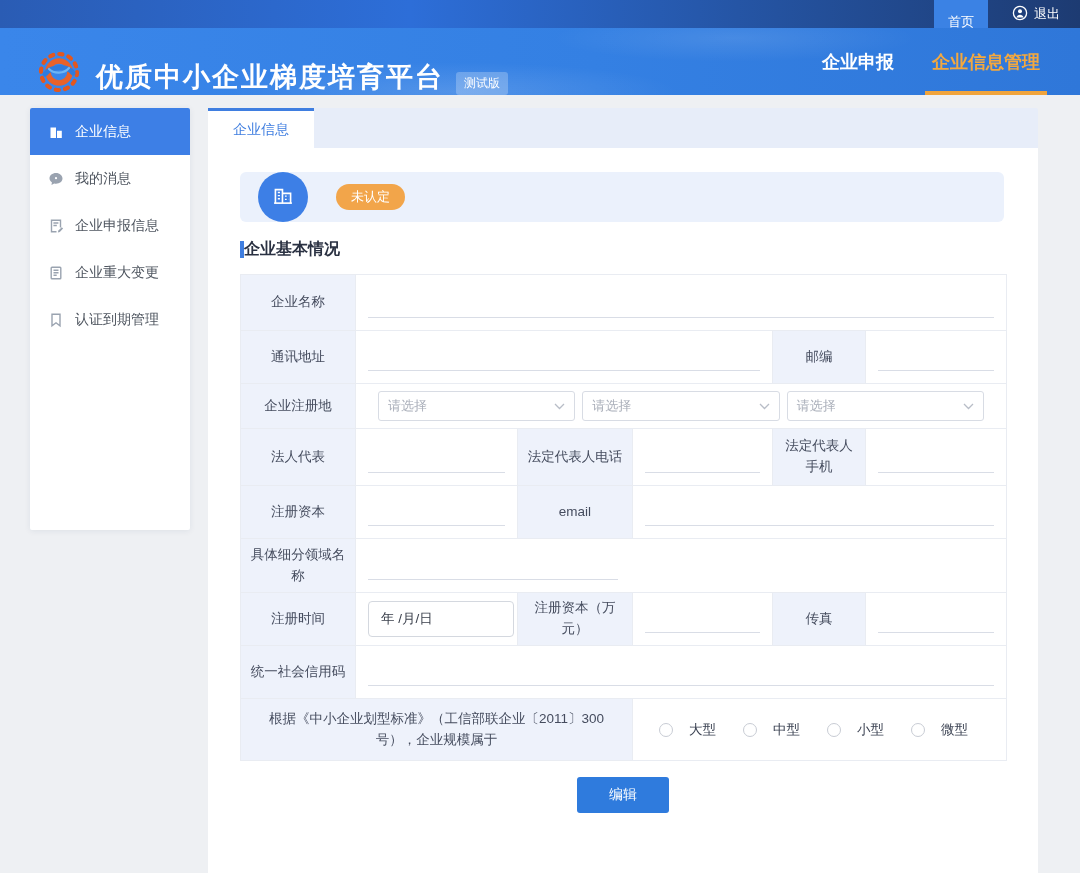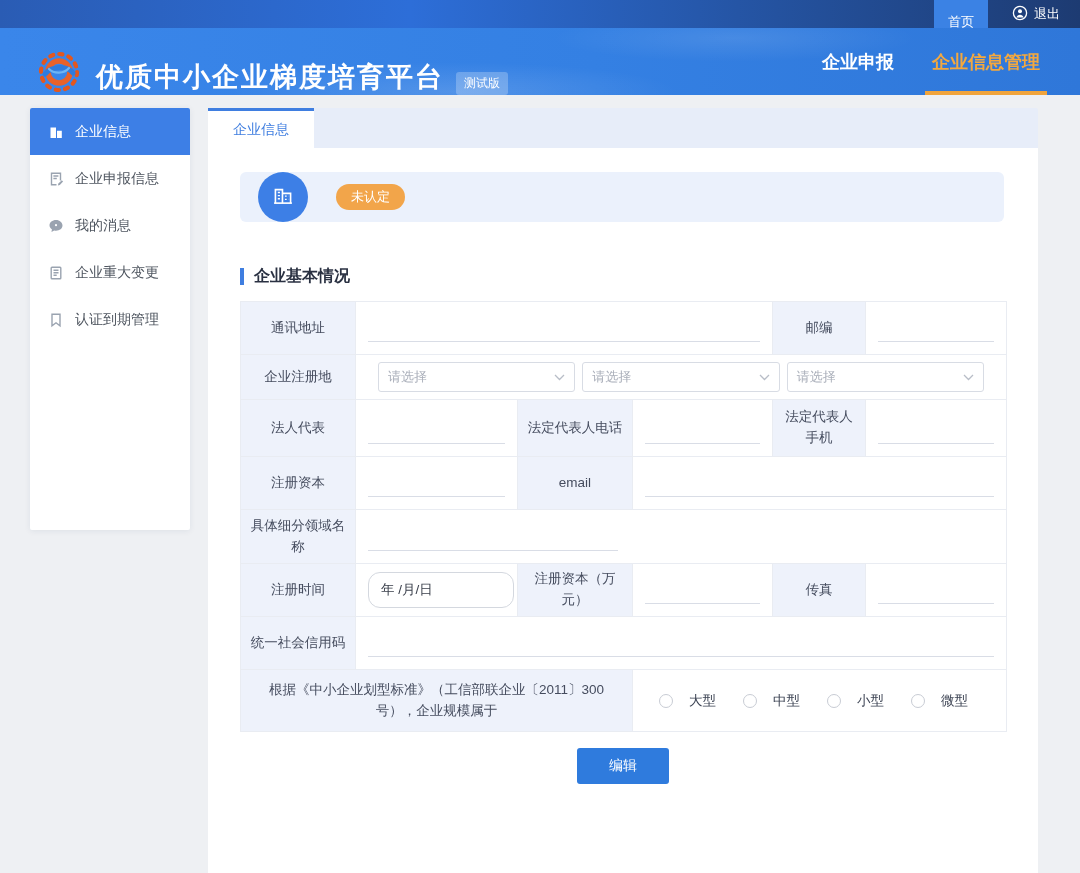--- a/index.html
+++ b/index.html
@@ -92,21 +92,21 @@
   }
   .banner-avatar {
     width: 50px; height: 50px; border-radius: 50%; background: #3d7fe6;
     display: flex; align-items: center; justify-content: center; flex: none;
   }
   .status-badge {
     background: #f2a54a; color: #fff; font-size: 13px;
     padding: 4px 15px; border-radius: 13px; white-space: nowrap;
   }
 
-  .section-title { margin-top: 44px; display: flex; align-items: center; gap: 10px; }
+  .section-title { margin-top: 17px; display: flex; align-items: center; }
   .title-bar { width: 4px; height: 17px; background: #3f7ee0; flex: none; }
   .section-title-text { font-size: 16px; font-weight: bold; color: #2a3142; }
 
   
   table.form { border-collapse: collapse; table-layout: fixed; width: 766px; margin-top: 14px; }
   table.form td { border: 1px solid #e9ecf2; font-size: 13.5px; color: #454c5e; }
   td.lbl {
     background: #eef2fb; text-align: center; vertical-align: middle;
     padding: 4px 8px; line-height: 1.55;
   }
@@ -118,21 +118,21 @@
   .selects { display: flex; gap: 7px; padding: 0 10px; align-items: center; }
   .select {
     flex: 1; height: 30px; border: 1px solid #d8dce4; border-radius: 3px; background: #fff;
     display: flex; align-items: center; justify-content: space-between;
     padding: 0 9px; color: #a9aeb9; font-size: 13px; cursor: pointer; gap: 8px;
   }
   .select .chev { color: #b8bdc7; display: flex; }
 
   td.inp-mid { vertical-align: middle; padding: 0 12px; background: #fff; }
   .datebox {
-    width: 146px; height: 36px; border: 1px solid #d4d8df; border-radius: 12px;
+    width: 146px; height: 36px; border: 1px solid #d4d8df; border-radius: 4px;
     display: flex; align-items: center; padding-left: 12px;
     color: #3b404c; font-size: 13.5px; background: #fff; cursor: text;
   }
 
   .radios { display: flex; gap: 27px; align-items: center; padding-left: 14px; }
   .radio { display: flex; align-items: center; gap: 16px; cursor: pointer; color: #3c4353; }
   .rdot {
     width: 14px; height: 14px; border: 1px solid #c8ccd4; border-radius: 50%;
     background: #fff; flex: none;
   }
@@ -186,36 +186,36 @@
     <div class="side-item active">
       <span class="icon">
         <svg width="16" height="16" viewBox="0 0 16 16" fill="currentColor">
           <path d="M2.5 14V3.5h5.5V14H2.5zm1.6-8.3h2.2v1.4H4.1V5.7zm0 2.9h2.2V10H4.1V8.6zM9 14V6.8h4.8V14H9zm1.3-5.4h1v1h-1v-1zm2 0h.9v1h-.9v-1zm-2 2.4h1v1h-1v-1zm2 0h.9v1h-.9v-1z"></path>
         </svg>
       </span>
       <span>企业信息</span>
     </div>
     <div class="side-item">
       <span class="icon">
+        <svg width="16" height="16" viewBox="0 0 16 16" fill="currentColor">
+          <path d="M8 2C4.3 2 1.5 4.3 1.5 7.2c0 1.7.9 3.1 2.4 4.1l-.4 2.6 2.7-1.4c.6.1 1.2.2 1.8.2 3.7 0 6.5-2.3 6.5-5.2S11.7 2 8 2z"></path>
+          <circle cx="8" cy="7.2" r="1.1" fill="#fff"></circle>
+        </svg>
+      </span>
+      <span>我的消息</span>
+    </div>
+    <div class="side-item">
+      <span class="icon">
         <svg width="16" height="16" viewBox="0 0 16 16" fill="none" stroke="currentColor" stroke-width="1.4">
           <path d="M12.5 9.5V2.2h-9v11.6h5"></path>
           <path d="M5.4 5h5M5.4 7.5h3.4"></path>
           <path d="M13.8 9.2l-3.4 3.4-.5 1.9 1.9-.5 3.3-3.4z" fill="currentColor" stroke="none"></path>
         </svg>
       </span>
       <span>企业申报信息</span>
-    </div>
-    <div class="side-item">
-      <span class="icon">
-        <svg width="16" height="16" viewBox="0 0 16 16" fill="currentColor">
-          <path d="M8 2C4.3 2 1.5 4.3 1.5 7.2c0 1.7.9 3.1 2.4 4.1l-.4 2.6 2.7-1.4c.6.1 1.2.2 1.8.2 3.7 0 6.5-2.3 6.5-5.2S11.7 2 8 2z"></path>
-          <circle cx="8" cy="7.2" r="1.1" fill="#fff"></circle>
-        </svg>
-      </span>
-      <span>我的消息</span>
     </div>
     <div class="side-item">
       <span class="icon">
         <svg width="16" height="16" viewBox="0 0 16 16" fill="none" stroke="currentColor" stroke-width="1.4">
           <rect x="3.2" y="2.2" width="9.6" height="11.6" rx="0.8"></rect>
           <path d="M5.5 5.2h5M5.5 7.7h5M5.5 10.2h3.2"></path>
         </svg>
       </span>
       <span>企业重大变更</span>
     </div>
@@ -257,20 +257,26 @@
       <table class="form">
         <colgroup>
           <col style="width:115px">
             <col style="width:162px">
             <col style="width:115px">
           <col style="width:140px">
             <col style="width:93px">
             <col style="width:141px">
         </colgroup>
         <tbody>
+          <tr style="height:56px">
+            <td class="lbl">企业名称</td>
+            <td class="inp" colspan="5">
+                <div class="uline"></div>
+              </td>
+          </tr>
           <tr style="height:53px">
             <td class="lbl">通讯地址</td>
             <td class="inp" colspan="3">
                 <div class="uline"></div>
               </td>
             <td class="lbl">邮编</td>
             <td class="inp">
                 <div class="uline"></div>
               </td>
           </tr>

